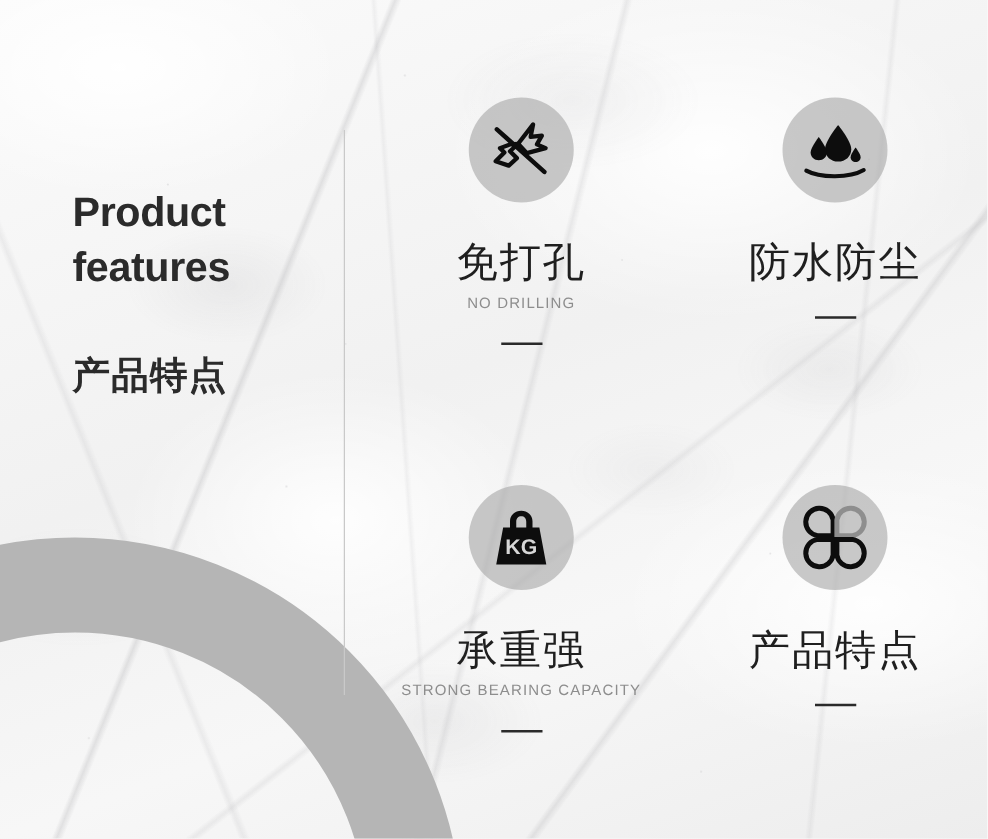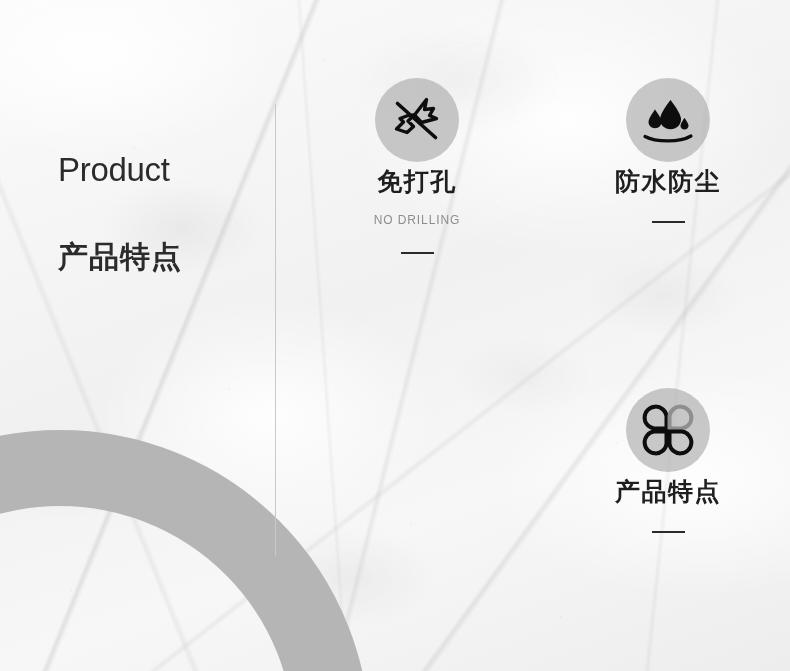--- a/index.html
+++ b/index.html
@@ -94,21 +94,21 @@
 
   
   .headline {
     position: absolute;
     left: 58px;
     top: 148px;
     width: 215px;
   }
   .headline .en {
     font-size: 33px;
-    font-weight: normal;
+    font-weight: bold;
     color: #2b2b2b;
     line-height: 1.32;
     letter-spacing: -0.3px;
   }
   .headline .cn {
     margin-top: 45px;
     font-size: 30px;
     font-weight: bold;
     color: #2b2b2b;
     letter-spacing: 1px;
@@ -131,29 +131,29 @@
     margin: 0 auto;
     border-radius: 50%;
     background: rgba(168,168,168,0.62);
     display: flex;
     align-items: center;
     justify-content: center;
   }
   .icon-circle svg { display: block; }
 
   .feature .cn-label {
-    margin-top: 6px;
-    font-size: 25px;
-    font-weight: bold;
+    margin-top: 30px;
+    font-size: 33px;
+    font-weight: normal;
     color: #1f1f1f;
     letter-spacing: 1.5px;
     line-height: 1.1;
   }
   .feature .en-label {
-    margin-top: 18px;
+    margin-top: 8px;
     font-size: 12px;
     color: #8d8d8d;
     letter-spacing: 0.9px;
     line-height: 1.1;
   }
   .feature .dash {
     width: 33px;
     height: 2px;
     background: #2a2a2a;
     margin: 25px auto 0;
@@ -167,20 +167,21 @@
   <div class="marble-base"></div>
   <div class="marble-veins"></div>
   <div class="marble-speckle"></div>
 
   <div class="deco-ring"></div>
   <div class="v-divider"></div>
 
   <div class="headline">
     <div class="en">
       <div>Product</div>
+      <div>features</div>
     </div>
     <div class="cn">产品特点</div>
   </div>
 
   <div class="feature col-a row-1">
     <div class="icon-circle">
       <svg width="58" height="58" viewBox="0 0 58 58">
         <g fill="none" stroke="#0d0d0d" stroke-width="3.4" stroke-linejoin="round" stroke-linecap="round">
           <path d="M38.5 8.5 L36.5 18.5 L45.5 17.5 L41.5 24.5 L48.5 27.5 L33.5 31.5 L26.5 24.0 Z"></path>
           <path d="M26.5 24.0 L20.0 30.0 L25.5 35.5 L19.0 41.5 L8.5 38.0 L15.5 31.0 L12.0 27.5 L20.0 24.5 Z"></path>
@@ -201,20 +202,32 @@
           <path d="M16 18.5 C16 18.5 22.5 27 22.5 31 C22.5 34.6 19.6 37.2 16 37.2 C12.4 37.2 9.5 34.6 9.5 31 C9.5 27 16 18.5 16 18.5 Z"></path>
           <path d="M45.5 27 C45.5 27 49.5 32.2 49.5 34.7 C49.5 36.9 47.7 38.5 45.5 38.5 C43.3 38.5 41.5 36.9 41.5 34.7 C41.5 32.2 45.5 27 45.5 27 Z"></path>
         </g>
         <path d="M6 45.5 C17 51.5 41 51.5 52 45" fill="none" stroke="#0d0d0d" stroke-width="3.2" stroke-linecap="round"></path>
       </svg>
     </div>
     <div class="cn-label">防水防尘</div>
     <div class="dash"></div>
   </div>
 
+  <div class="feature col-a row-2">
+    <div class="icon-circle">
+      <svg width="56" height="56" viewBox="0 0 56 56">
+        <path d="M19 8 C19 2.8 23 -0.5 28 -0.5 C33 -0.5 37 2.8 37 8 L37 15 L32 15 L32 8.5 C32 5.6 30.4 4 28 4 C25.6 4 24 5.6 24 8.5 L24 15 L19 15 Z" transform="translate(0,7)" fill="#0d0d0d"></path>
+        <path d="M13.5 20 L42.5 20 L48 49.5 L8 49.5 Z" fill="#0d0d0d"></path>
+        <text x="28" y="41.5" text-anchor="middle" font-family="'Liberation Sans', sans-serif" font-size="17" font-weight="bold" fill="#d6d6d6">KG</text>
+      </svg>
+    </div>
+    <div class="cn-label">承重强</div>
+    <div class="en-label">STRONG BEARING CAPACITY</div>
+    <div class="dash"></div>
+  </div>
 
   <div class="feature col-b row-2">
     <div class="icon-circle">
       <svg width="56" height="56" viewBox="0 0 56 56">
 
         <path d="M26.5 26.5 L14 26.5 A11 11 0 1 1 26.5 14 Z" fill="none" stroke="#0d0d0d" stroke-width="4"></path>
 
         <path d="M29.5 26.5 L29.5 14 A11 11 0 1 1 42 26.5 Z" fill="none" stroke="#8e8e8e" stroke-width="4"></path>
 
         <path d="M26.5 29.5 L26.5 42 A11 11 0 1 1 14 29.5 Z" fill="none" stroke="#0d0d0d" stroke-width="4"></path>

